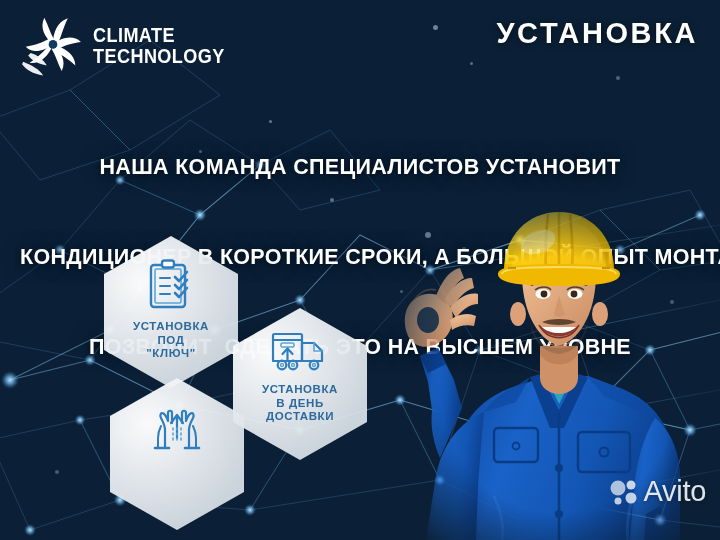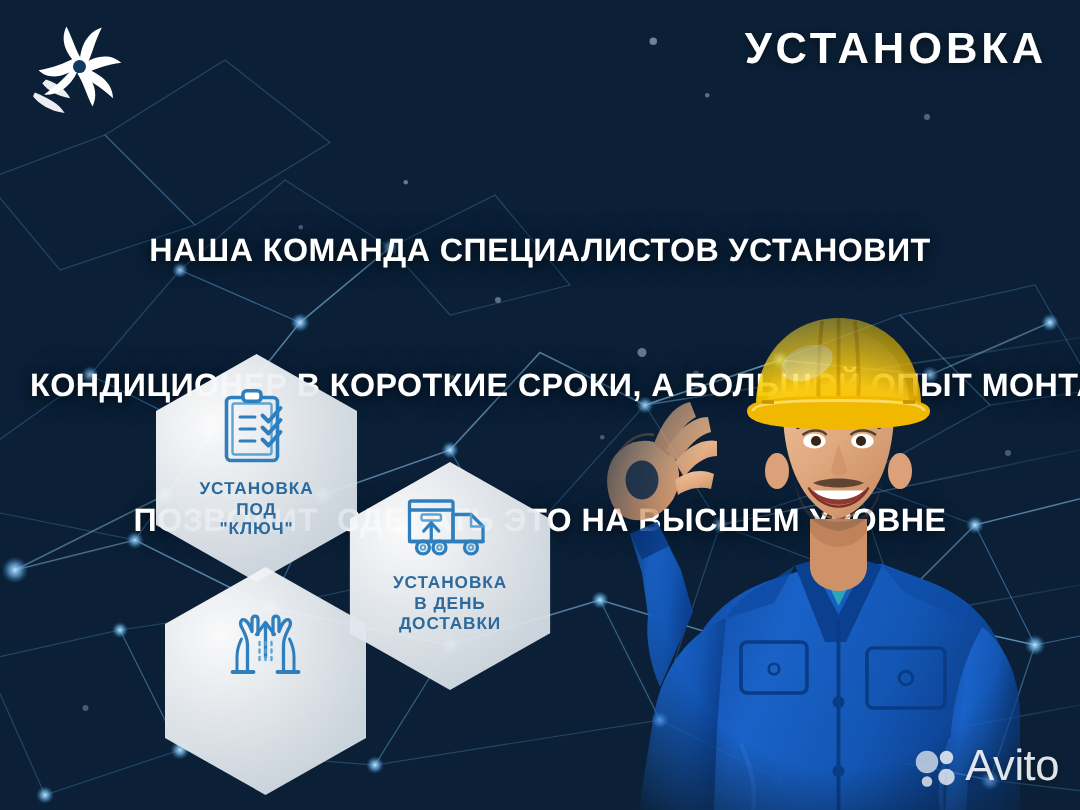--- a/index.html
+++ b/index.html
@@ -108,21 +108,21 @@
 
   #hex-experts  { left:110px; top:378px; width:134px; height:152px; }
   #hex-experts .hex-icon  { margin-top:26px; }
   #hex-experts .hex-label { margin-top:12px; font-size:11.5px; line-height:13.5px; }
 
   
   .worker { position:absolute; left:398px; top:196px; width:322px; height:344px; }
 
   
   .avito {
-    position:absolute; right:14px; bottom:12px;
+    position:absolute; right:14px; bottom:32px;
     display:flex; align-items:center; gap:5px;
     opacity:0.92;
   }
   .avito-text {
     color:#f2f5f8;
     font-size:29px;
     font-weight:400;
     letter-spacing:-0.3px;
     font-family:"Liberation Sans", sans-serif;
     text-shadow:0 1px 4px rgba(0,0,0,0.35);
@@ -248,20 +248,24 @@
         <path d="M50,52 C37,41 28,25 36,9 C43,23 46,35 52,44 Z"></path>
         <path d="M50,52 C44,69 30,84 12,82 C26,72 36,63 44,52 Z"></path>
         <path d="M50,52 C68,57 86,68 86,86 C73,74 62,68 50,62 Z"></path>
       </g>
       <g fill="#ffffff" opacity="0.92">
         <path d="M14,66 C26,70 34,76 40,86 C26,84 16,78 10,70 Z"></path>
         <path d="M2,80 C16,86 28,92 34,102 C18,100 6,92 0,84 Z"></path>
       </g>
       <circle cx="50" cy="52" r="7" fill="#12395f"></circle>
     </svg>
+    <div class="logo-text">
+      <div class="logo-line1">CLIMATE</div>
+      <div class="logo-line2">TECHNOLOGY</div>
+    </div>
   </div>
 
   <div class="corner-title">УСТАНОВКА</div>
 
   <div class="headline">
     <div>НАША КОМАНДА СПЕЦИАЛИСТОВ УСТАНОВИТ</div>
     <div>КОНДИЦИОНЕР В КОРОТКИЕ СРОКИ, А БОЛЬШОЙ ОПЫТ МОНТАЖА</div>
     <div>ПОЗВОЛИТ  СДЕЛАТЬ ЭТО НА ВЫСШЕМ УРОВНЕ</div>
   </div>
 

